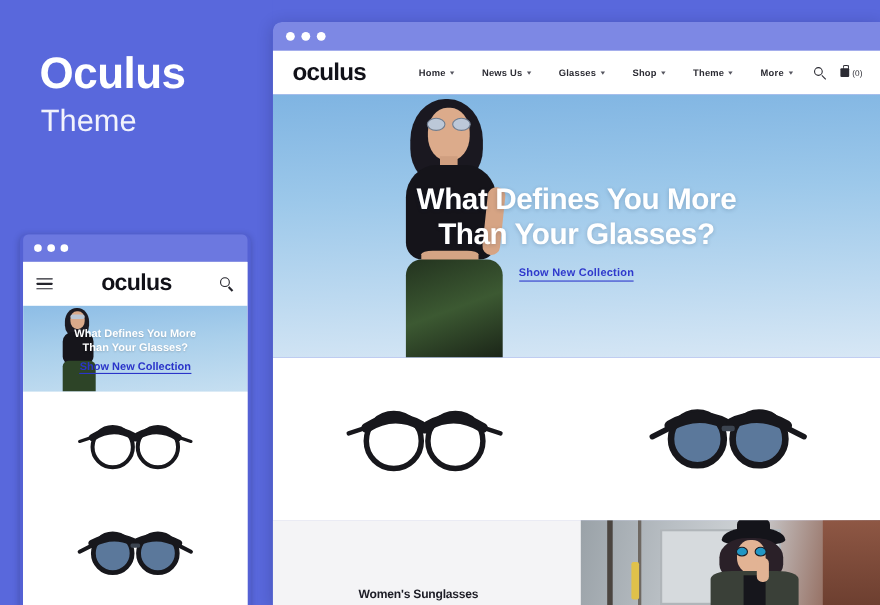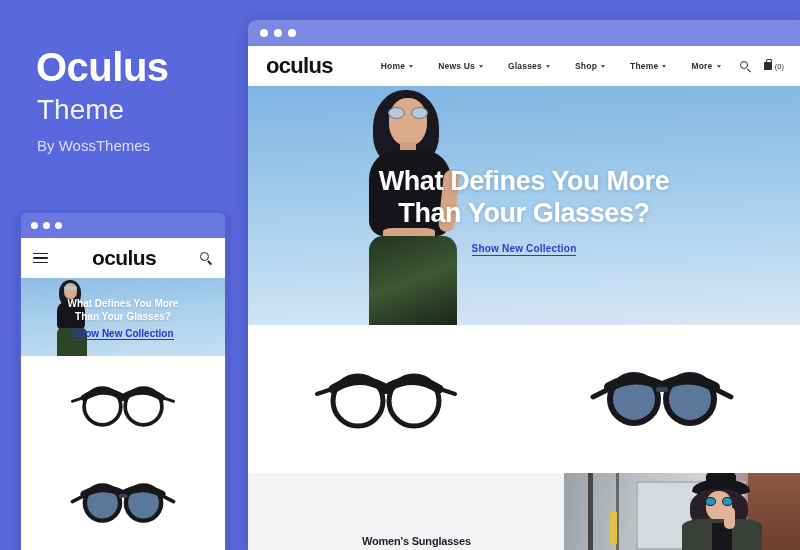--- a/index.html
+++ b/index.html
@@ -299,21 +299,20 @@
   .d-prod {
     flex: 1;
     display: flex; align-items: center; justify-content: center;
   }
 
   
   .d-category {
     height: 77px;
     display: flex;
     background: #f4f4f6;
-    padding-left: 36px;
   }
   .d-cat-left {
     width: 280px;
     background: #f4f4f6;
     position: relative;
   }
   .d-cat-title {
     position: absolute;
     left: 78px; bottom: 3px;
     font-size: 11px; font-weight: bold; color: #1d1d26;
@@ -381,21 +380,20 @@
 
   
   .glasses-svg { display: block; }
 </style>
 </head>
 <body>
 
 <div class="promo">
   <div class="promo-title">Oculus</div>
   <div class="promo-sub">Theme</div>
-  <div class="promo-by">By WossThemes</div>
 </div>
 
 <div class="desktop-frame">
 
   <div class="d-titlebar">
     <span class="dot"></span>
     <span class="dot"></span>
     <span class="dot"></span>
   </div>
 

